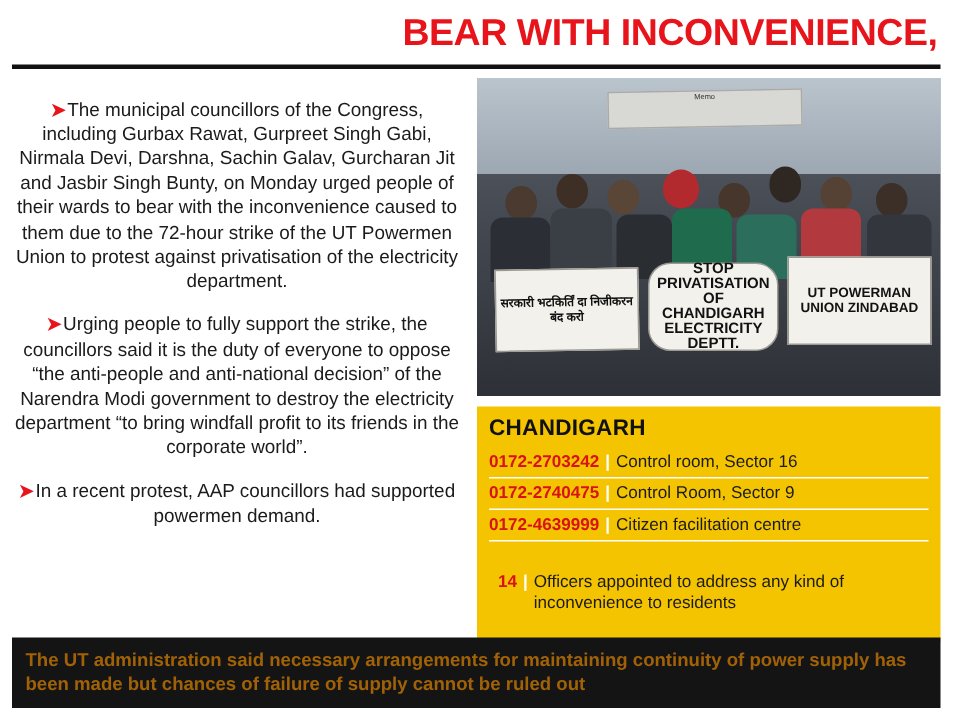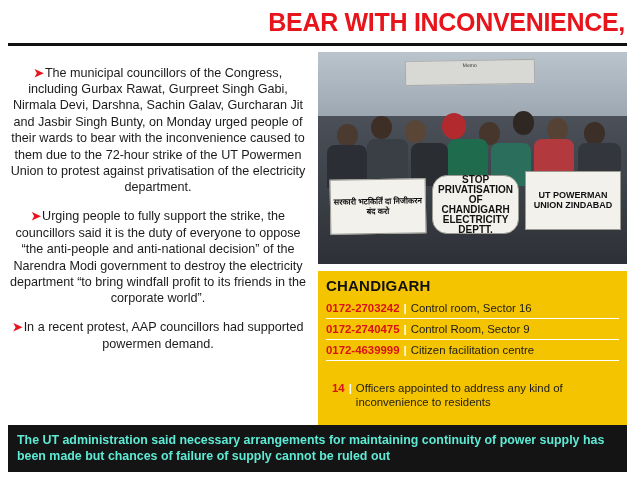--- a/index.html
+++ b/index.html
@@ -162,21 +162,21 @@
   .hl-desc {
     color: #1b1b1b;
   }
   .hl-num.small-pad { padding-left: 6px; }
 
   
   .footer {
     position: absolute;
     left: 8px; right: 8px; bottom: 6px;
     background: #141414;
-    color: #5eead4;
+    color: #a16207;
     padding: 7px 9px 8px 9px;
     font-size: 12.4px;
     font-weight: bold;
     line-height: 16px;
   }
 </style>
 </head>
 <body>
 
 <div class="page">

